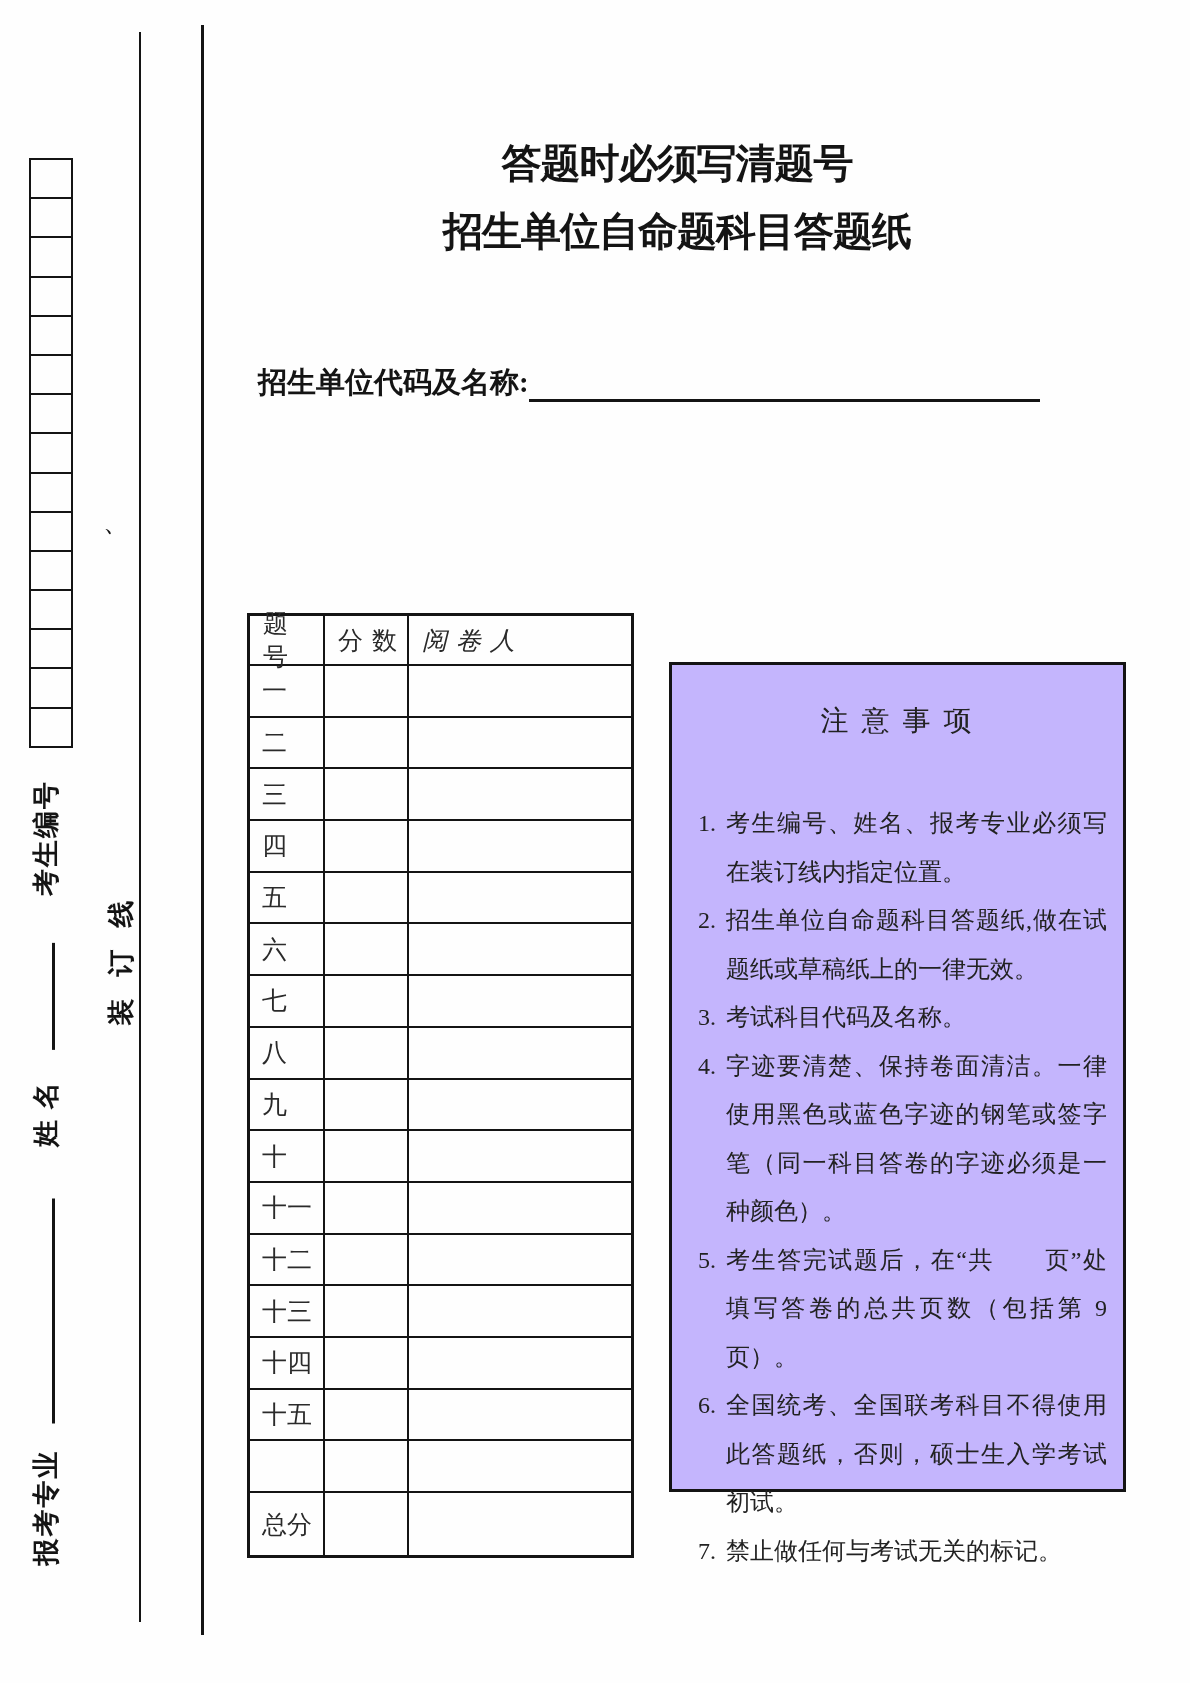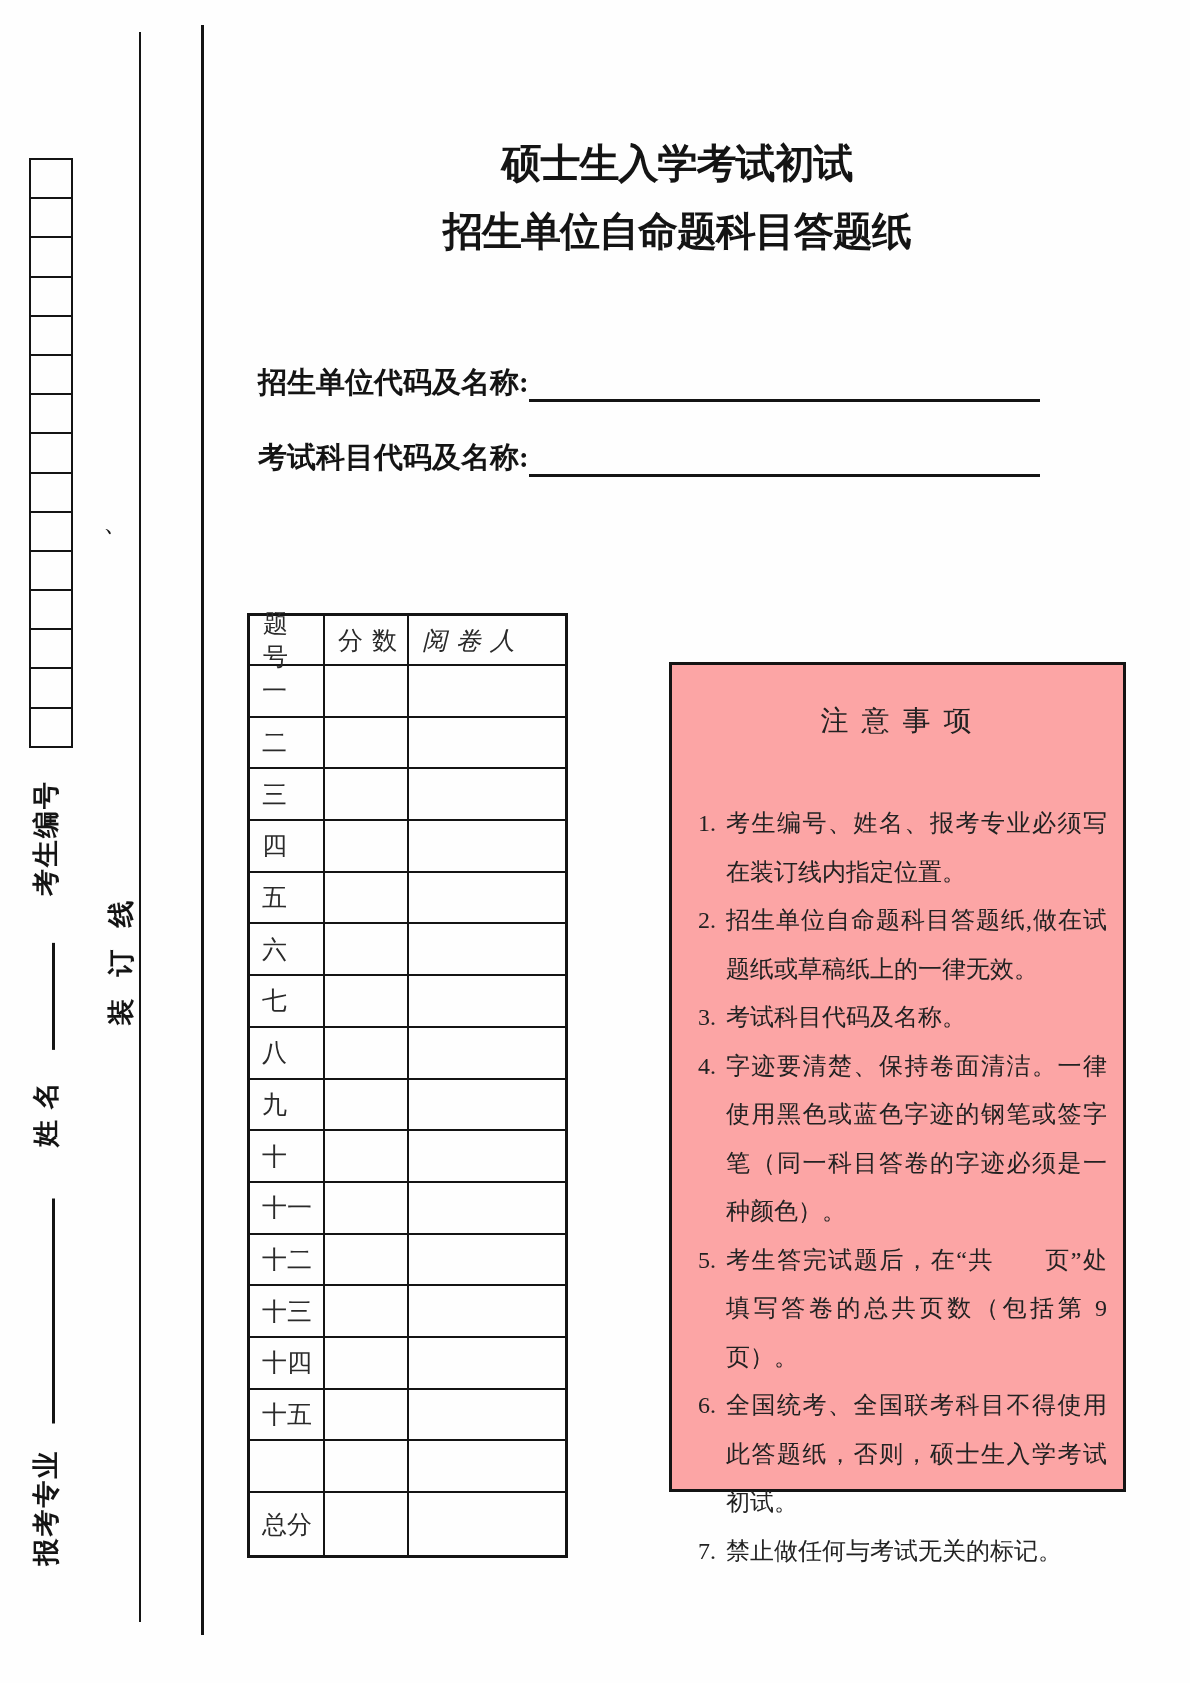--- a/index.html
+++ b/index.html
@@ -33,37 +33,37 @@
   .title-line{font-size:40px;letter-spacing:-1px;line-height:48px;}
   .title-line + .title-line{margin-top:20px;}
   
   .form-row{position:absolute;left:258px;width:782px;display:flex;align-items:flex-end;}
   .form-row-1{top:362px;height:40px;}
   .form-row-2{top:437px;height:40px;}
   .form-label{font-weight:700;font-size:29px;white-space:nowrap;line-height:40px;text-align:center;}
   .form-line{flex:1;border-bottom:3px solid #141414;height:6px;}
   
   .score-grid{
-    position:absolute;left:247px;top:613px;width:321px;height:945px;
+    position:absolute;left:247px;top:613px;width:387px;height:945px;
     box-sizing:border-box;border:3px solid #141414;background:#fefefe;
     display:grid;grid-template-columns:75px 84px 1fr;
     grid-template-rows:50px repeat(16,1fr) 62px;
   }
   .score-grid > div{
     border-right:2px solid #141414;border-bottom:2px solid #141414;
     box-sizing:border-box;display:flex;align-items:center;
     padding-left:12px;font-size:25px;color:#2a2a2a;
   }
   .score-grid > div:nth-child(3n){border-right:none;font-style:italic;}
   .score-grid > div:nth-last-child(-n+3){border-bottom:none;}
   .score-grid .head{letter-spacing:9px;padding-left:13px;}
   
   .notice-box{
     position:absolute;left:669px;top:662px;width:457px;height:830px;
-    box-sizing:border-box;border:3px solid #141414;background:#fca5a5;
+    box-sizing:border-box;border:3px solid #141414;background:#c4b5fd;
     padding:38px 16px 0 26px;
   }
   .notice-title{
     text-align:center;font-size:28px;letter-spacing:13px;
     line-height:36px;margin-bottom:60px;color:#222;
   }
   .notice-item{display:flex;font-size:24px;line-height:48.5px;color:#222;}
   .notice-num{width:28px;flex-shrink:0;}
   .notice-text{flex:1;text-align:justify;}
 </style>
@@ -101,30 +101,26 @@
   </div>
 
   <div class="v-rot major-group">
     <span>报考专业</span><span class="fill-line major-line"></span>
   </div>
 
   <div class="vline vline-1"></div>
   <div class="vline vline-2"></div>
 
   <div class="title-block">
-    <div class="title-line">硕士生入学考试初试</div>
+    <div class="title-line">答题时必须写清题号</div>
     <div class="title-line">招生单位自命题科目答题纸</div>
   </div>
 
   <div class="form-row form-row-1">
     <span class="form-label">招生单位代码及名称:</span>
-    <span class="form-line"></span>
-  </div>
-  <div class="form-row form-row-2">
-    <span class="form-label">考试科目代码及名称:</span>
     <span class="form-line"></span>
   </div>
 
   <div class="score-grid">
     <div class="head">题号</div>
     <div class="head">分数</div>
     <div class="head">阅卷人</div>
 
     <div>一</div>
     <div></div>

